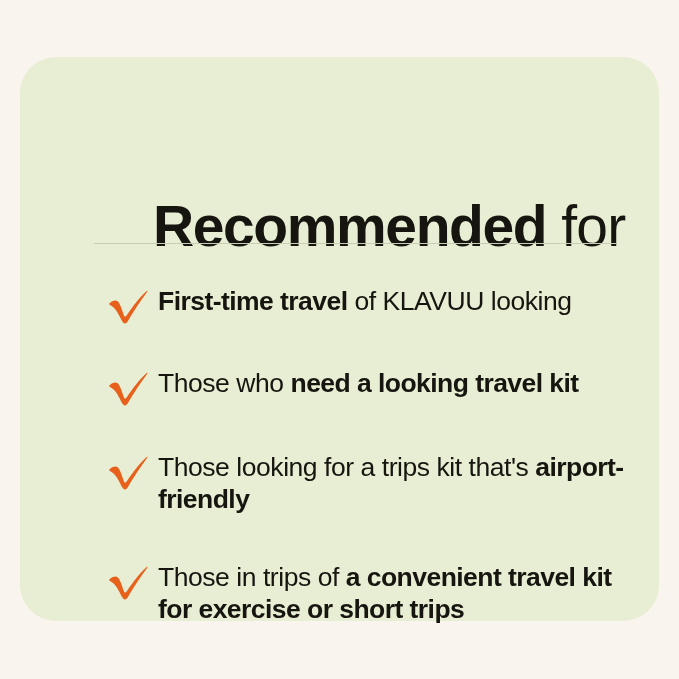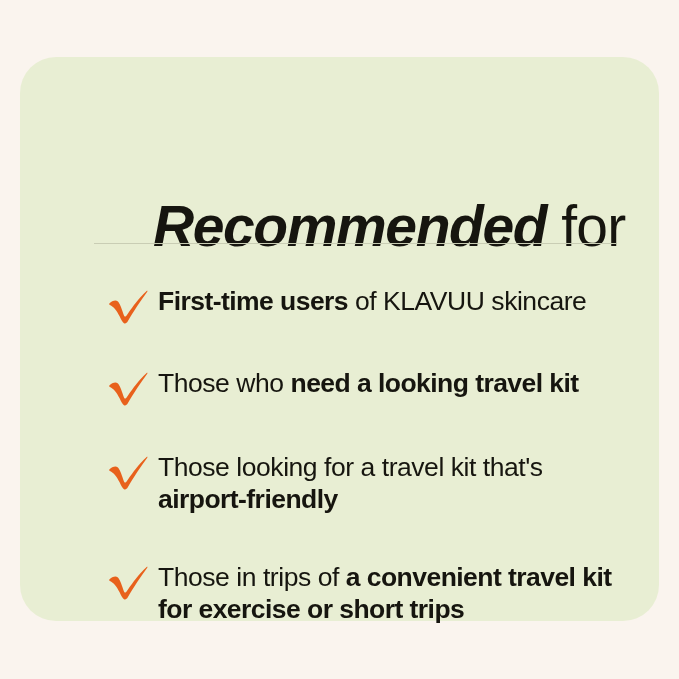--- a/index.html
+++ b/index.html
@@ -34,21 +34,20 @@
     left: 133px;
     top: 100px;
     font-size: 57px;
     line-height: 62px;
     color: #16150f;
     letter-spacing: -1.4px;
     white-space: nowrap;
   }
   #title .strong {
     font-weight: 700;
-    font-style: italic;
   }
   #title .light {
     font-weight: 400;
     letter-spacing: -0.8px;
     margin-top: 9px;
   }
   #divider {
     position: absolute;
     left: 74px;
     top: 186px;
@@ -109,39 +108,39 @@
     <div id="divider"></div>
 
     <div id="list">
 
       <div class="list-item" id="item-0">
         <span class="check-icon">
           <svg width="44" height="40" viewBox="0 0 44 40" xmlns="http://www.w3.org/2000/svg">
             <path d="M3.4 16.6 C5.6 14.2 9.4 12.6 11.6 14.2 C13.8 15.9 15.5 21.2 16.9 25.4 C17.6 27.4 18.2 29.2 18.9 29.6 C19.6 30.0 20.6 28.7 22.3 26.1 C26.6 19.6 33.2 10.6 40.4 4.2 C41.3 3.4 41.9 3.7 41.2 4.7 C34.9 13.4 27.0 25.0 21.8 34.3 C20.8 36.1 19.3 37.0 18.0 36.2 C16.6 35.4 15.2 32.7 13.6 29.3 C11.0 23.8 7.6 19.5 3.9 17.9 C3.0 17.5 2.9 17.1 3.4 16.6 Z" fill="#e8611c"></path>
           </svg>
         </span>
-        <span class="item-text"><span class="b">First-time users</span><span class="n"> of KLAVUU skincare</span></span>
+        <span class="item-text"><span class="b">First-time travel</span><span class="n"> of KLAVUU looking</span></span>
       </div>
 
       <div class="list-item" id="item-1">
         <span class="check-icon">
           <svg width="44" height="40" viewBox="0 0 44 40" xmlns="http://www.w3.org/2000/svg">
             <path d="M3.4 16.6 C5.6 14.2 9.4 12.6 11.6 14.2 C13.8 15.9 15.5 21.2 16.9 25.4 C17.6 27.4 18.2 29.2 18.9 29.6 C19.6 30.0 20.6 28.7 22.3 26.1 C26.6 19.6 33.2 10.6 40.4 4.2 C41.3 3.4 41.9 3.7 41.2 4.7 C34.9 13.4 27.0 25.0 21.8 34.3 C20.8 36.1 19.3 37.0 18.0 36.2 C16.6 35.4 15.2 32.7 13.6 29.3 C11.0 23.8 7.6 19.5 3.9 17.9 C3.0 17.5 2.9 17.1 3.4 16.6 Z" fill="#e8611c"></path>
           </svg>
         </span>
         <span class="item-text"><span class="n">Those who </span><span class="b">need a looking travel kit</span></span>
       </div>
 
       <div class="list-item" id="item-2">
         <span class="check-icon">
           <svg width="44" height="40" viewBox="0 0 44 40" xmlns="http://www.w3.org/2000/svg">
             <path d="M3.4 16.6 C5.6 14.2 9.4 12.6 11.6 14.2 C13.8 15.9 15.5 21.2 16.9 25.4 C17.6 27.4 18.2 29.2 18.9 29.6 C19.6 30.0 20.6 28.7 22.3 26.1 C26.6 19.6 33.2 10.6 40.4 4.2 C41.3 3.4 41.9 3.7 41.2 4.7 C34.9 13.4 27.0 25.0 21.8 34.3 C20.8 36.1 19.3 37.0 18.0 36.2 C16.6 35.4 15.2 32.7 13.6 29.3 C11.0 23.8 7.6 19.5 3.9 17.9 C3.0 17.5 2.9 17.1 3.4 16.6 Z" fill="#e8611c"></path>
           </svg>
         </span>
-        <span class="item-text"><span class="n">Those looking for a travel kit that's </span><span class="b">airport-friendly</span></span>
+        <span class="item-text"><span class="n">Those looking for a trips kit that's </span><span class="b">airport-friendly</span></span>
       </div>
 
       <div class="list-item" id="item-3">
         <span class="check-icon">
           <svg width="44" height="40" viewBox="0 0 44 40" xmlns="http://www.w3.org/2000/svg">
             <path d="M3.4 16.6 C5.6 14.2 9.4 12.6 11.6 14.2 C13.8 15.9 15.5 21.2 16.9 25.4 C17.6 27.4 18.2 29.2 18.9 29.6 C19.6 30.0 20.6 28.7 22.3 26.1 C26.6 19.6 33.2 10.6 40.4 4.2 C41.3 3.4 41.9 3.7 41.2 4.7 C34.9 13.4 27.0 25.0 21.8 34.3 C20.8 36.1 19.3 37.0 18.0 36.2 C16.6 35.4 15.2 32.7 13.6 29.3 C11.0 23.8 7.6 19.5 3.9 17.9 C3.0 17.5 2.9 17.1 3.4 16.6 Z" fill="#e8611c"></path>
           </svg>
         </span>
         <span class="item-text"><span class="n">Those in trips of </span><span class="b">a convenient travel kit for exercise or short trips</span></span>
       </div>

